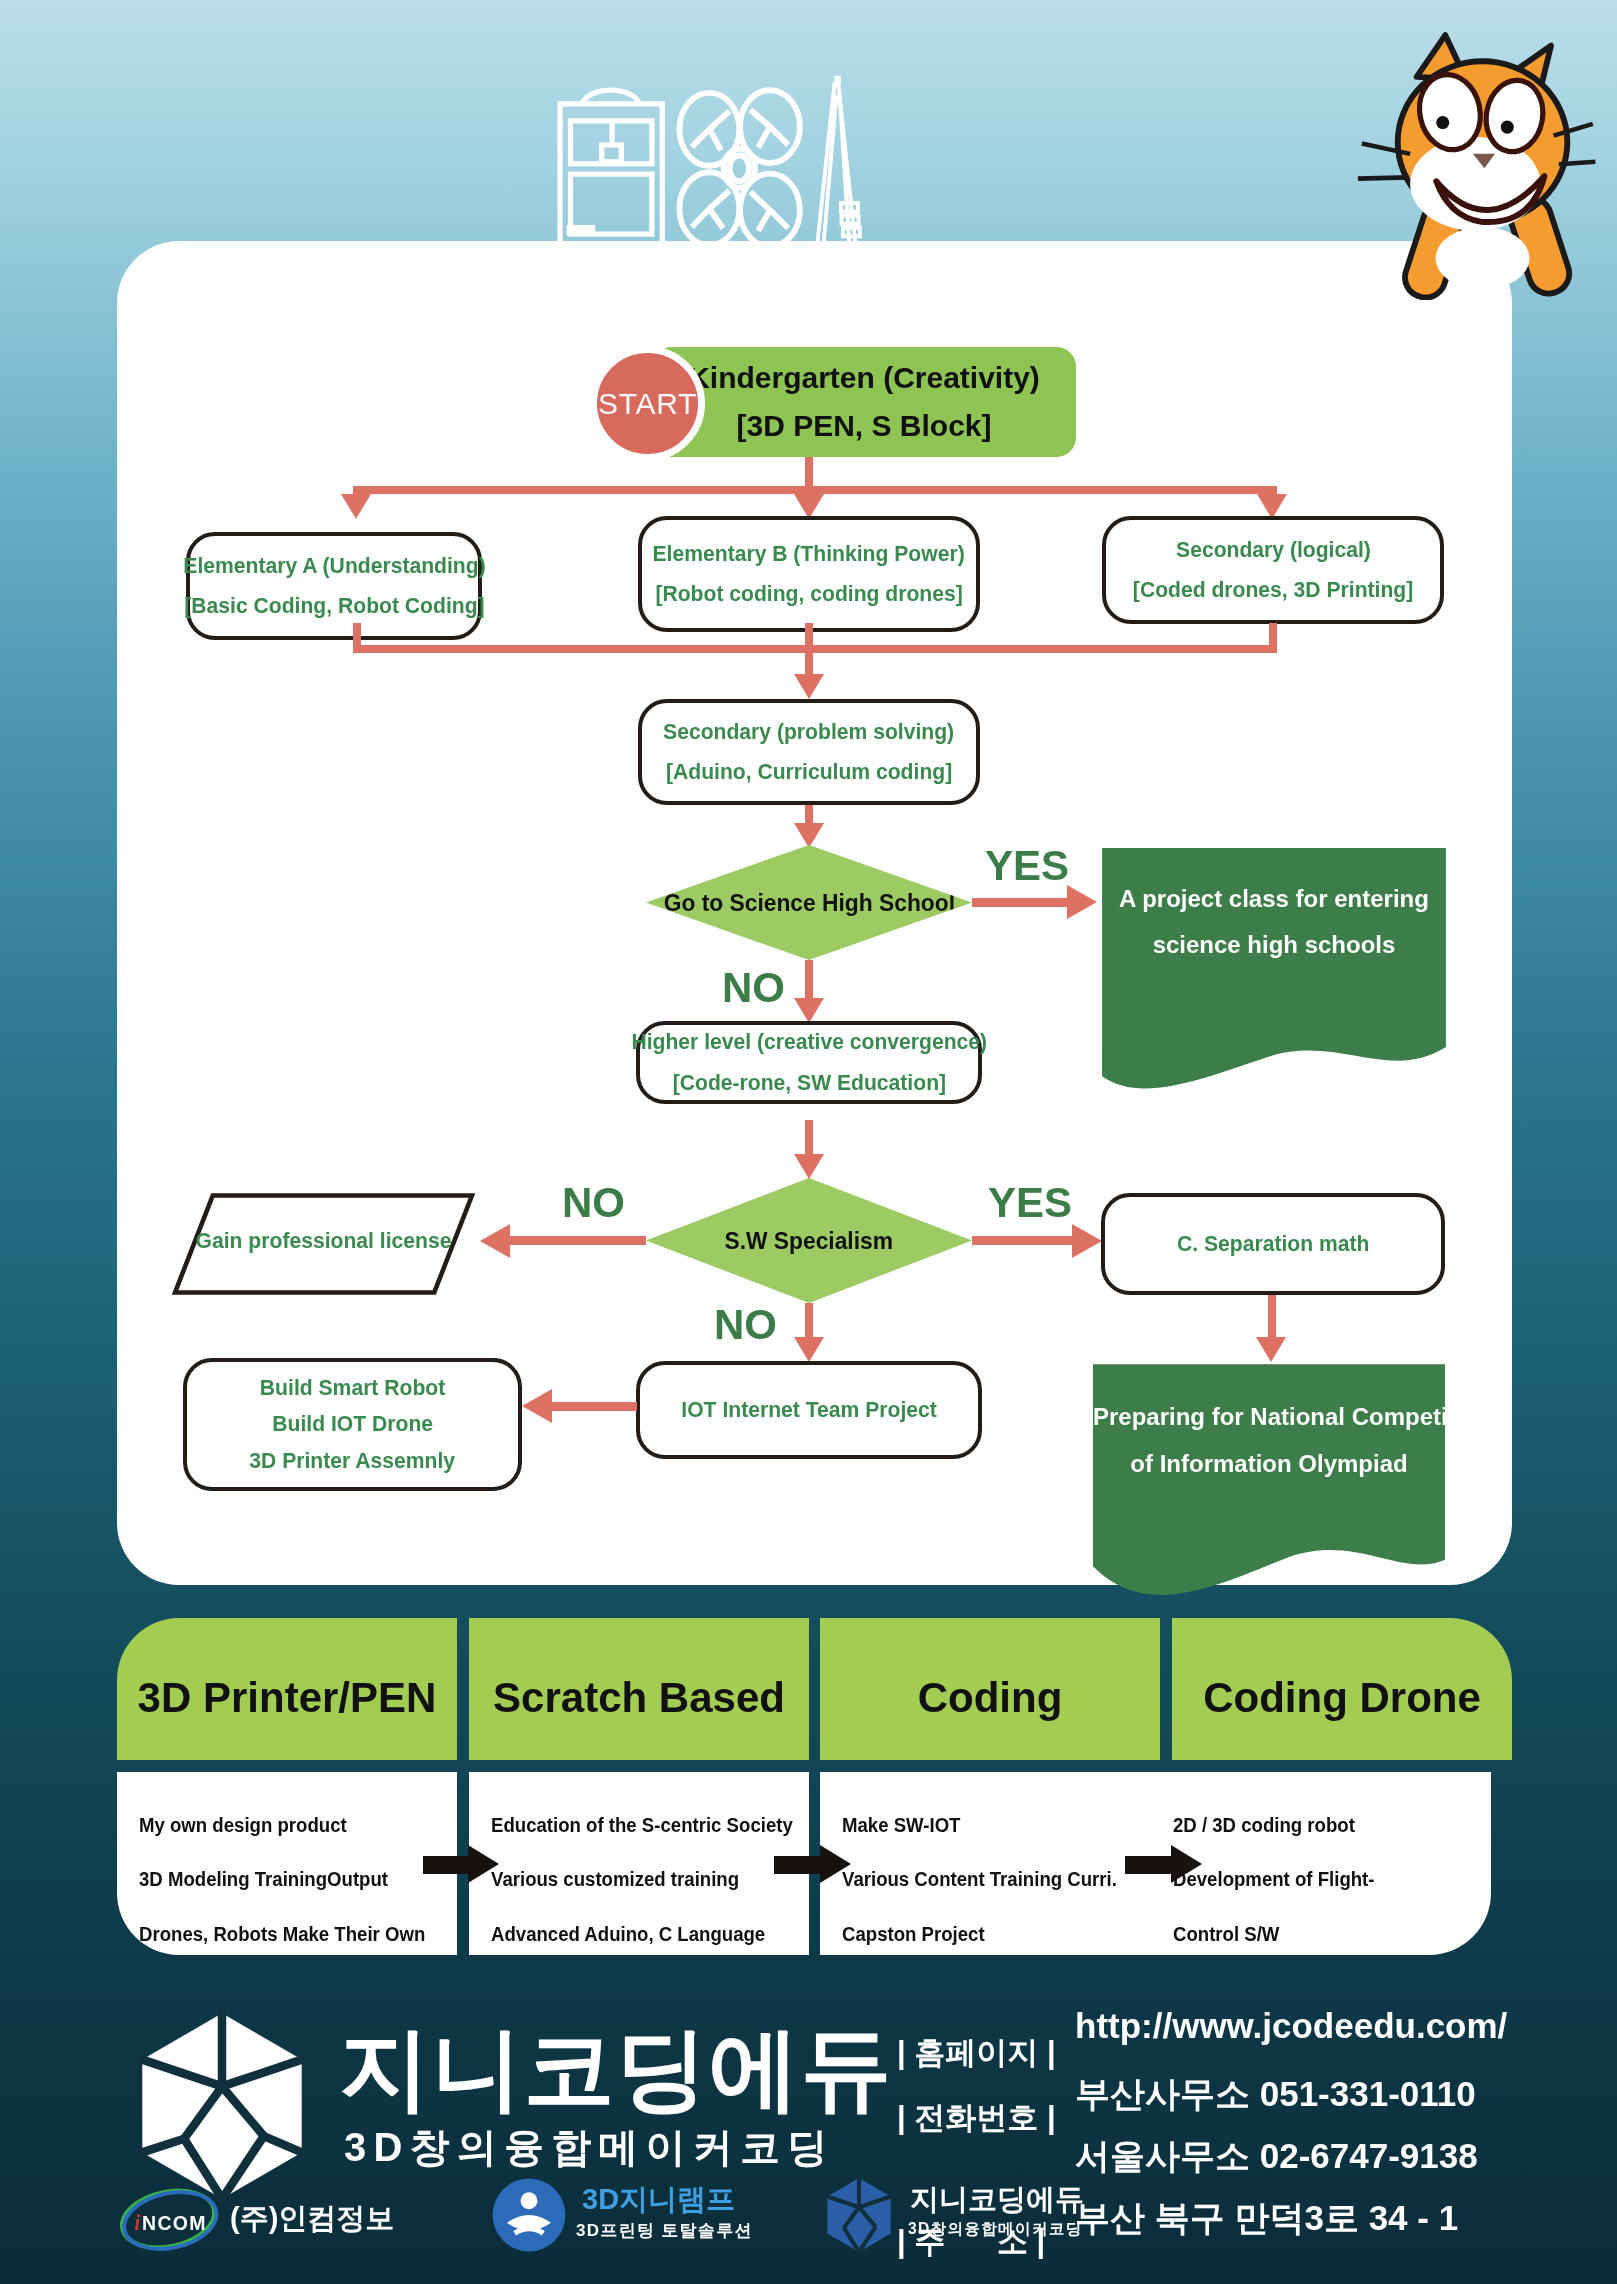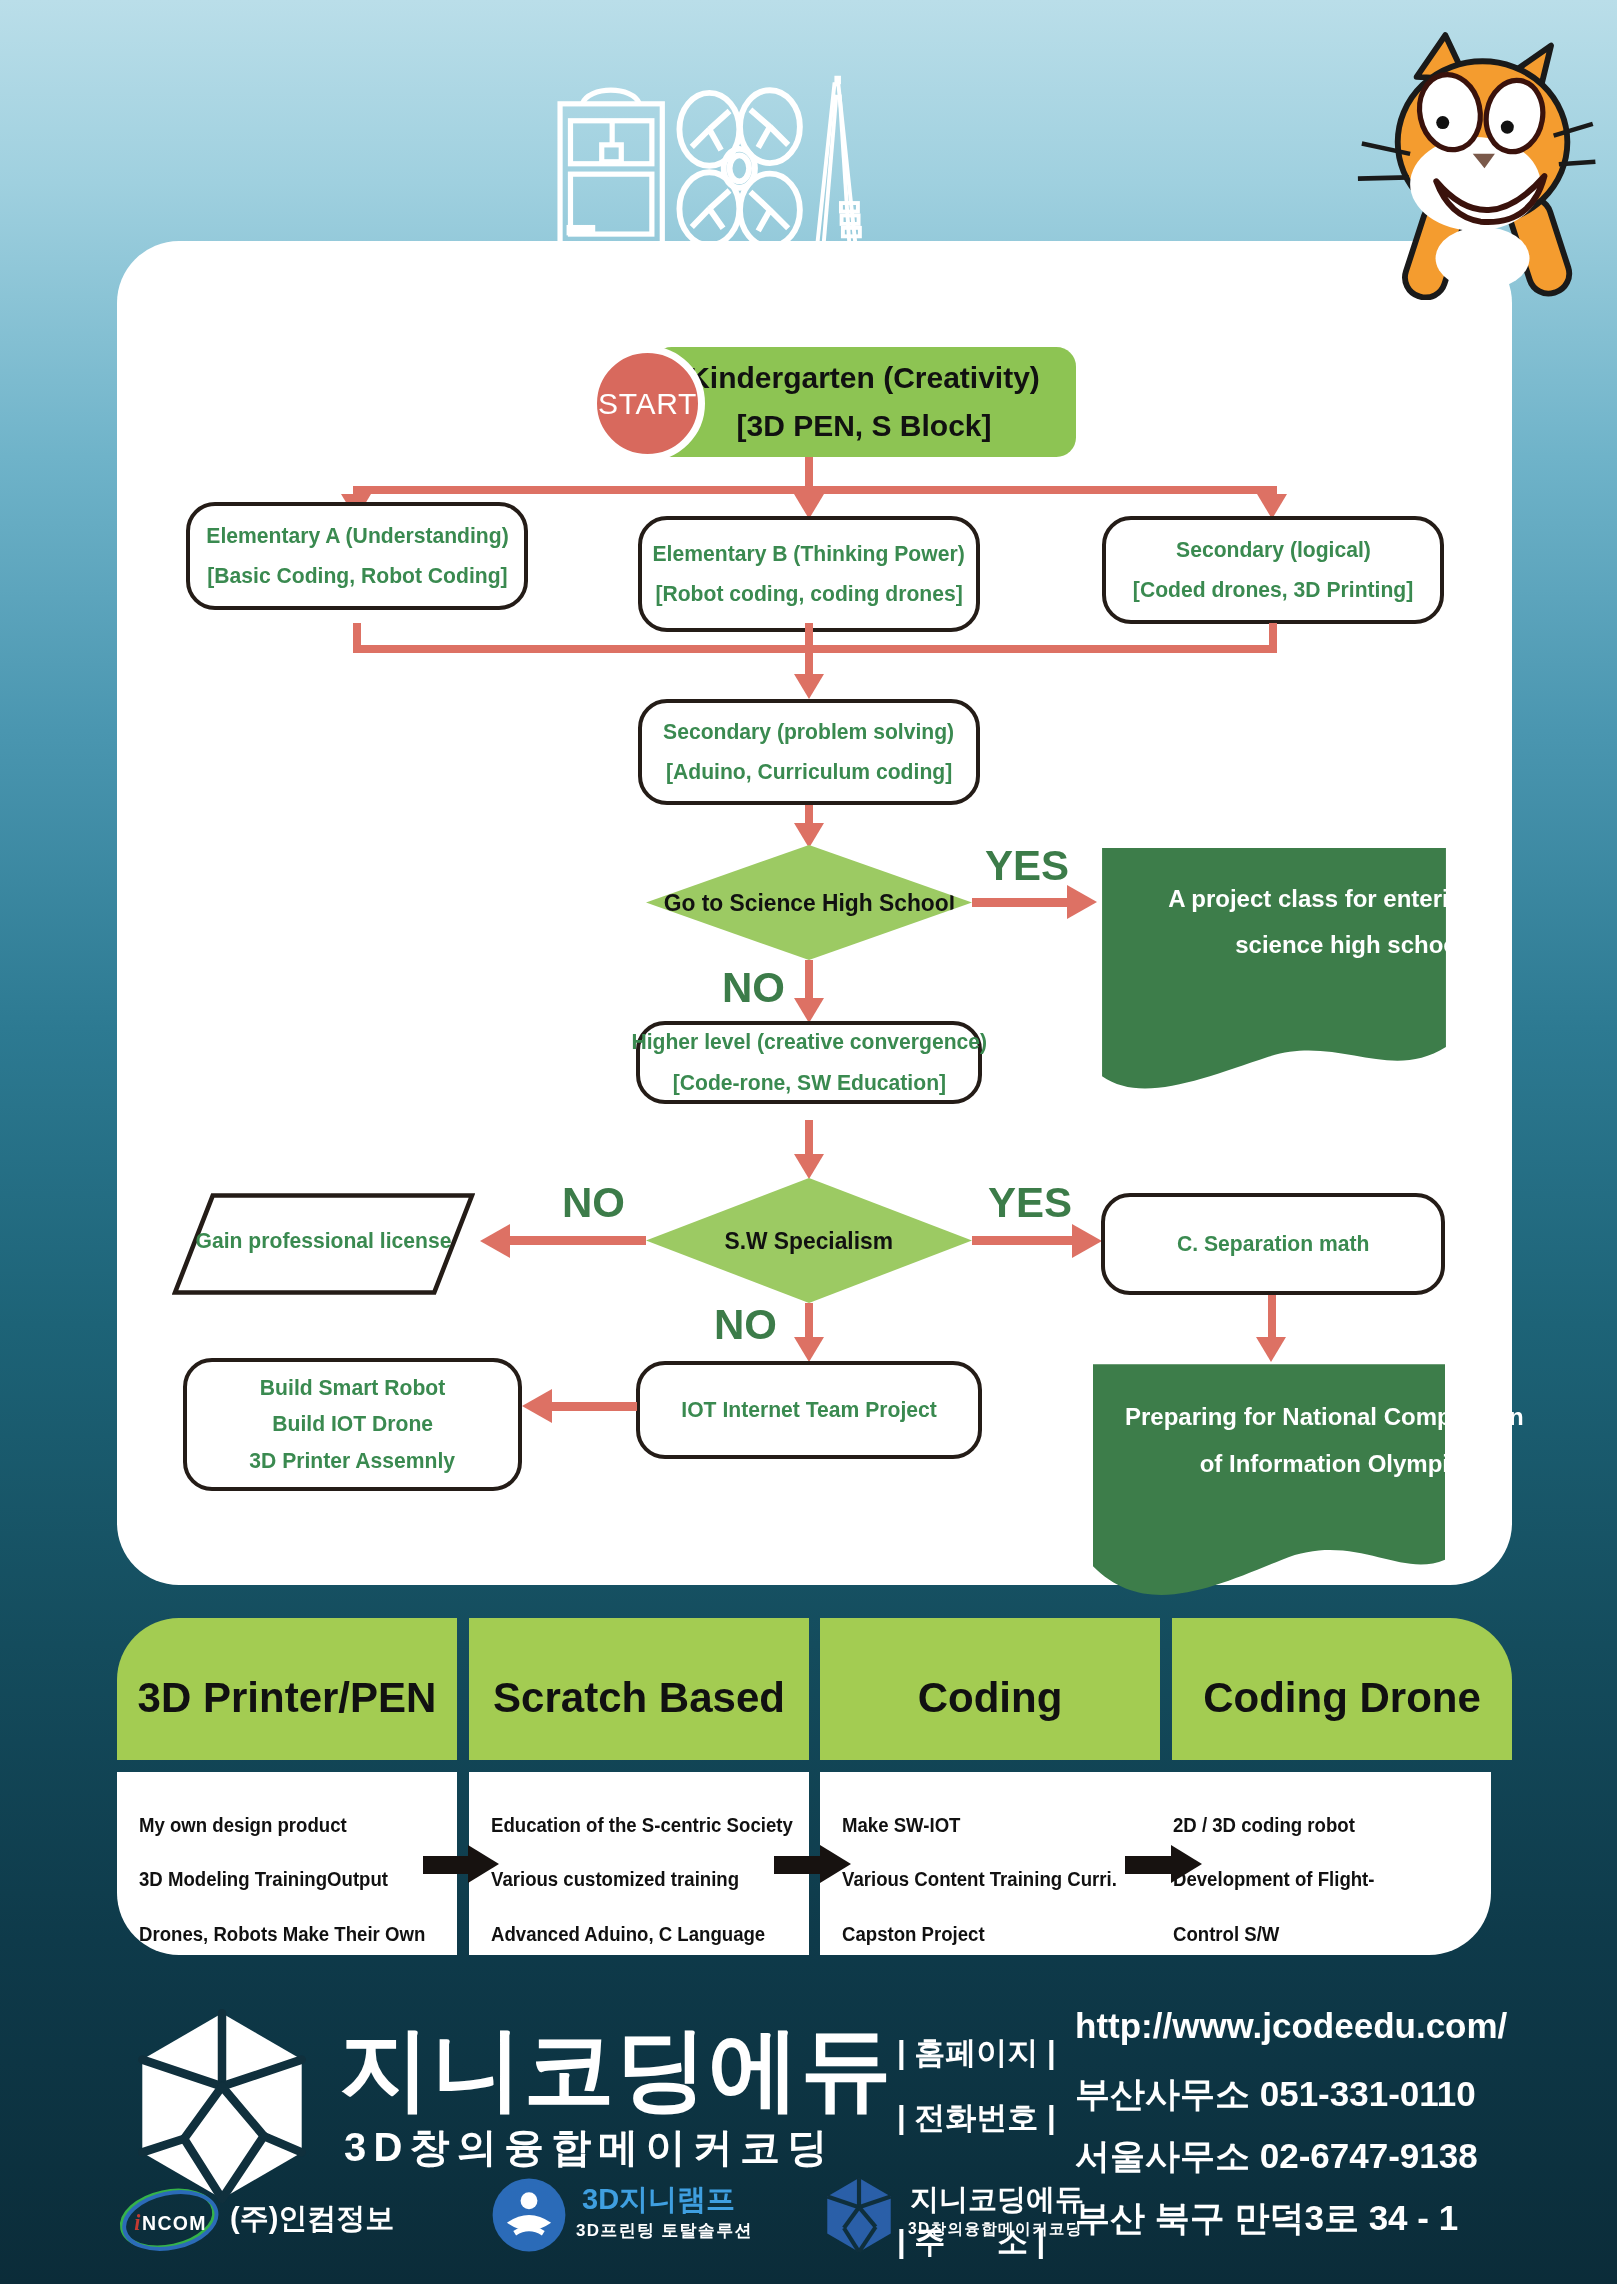--- a/index.html
+++ b/index.html
@@ -17,21 +17,21 @@
   .ribbon .rl{font-size:30px;font-weight:700;color:#111;line-height:1.6;white-space:nowrap;}
   .startc{background:#d8695d;border:7.8px solid #ffffff;border-radius:50%;display:flex;align-items:center;justify-content:center;
           color:#fff;font-size:30px;font-weight:400;letter-spacing:0.7px;box-sizing:border-box;}
   .vline,.hline{background:#dd7164;}
   .head-down{width:0;height:0;border-left:15.6px solid transparent;border-right:15.6px solid transparent;border-top:25px solid #dd7164;}
   .head-left{width:0;height:0;border-top:17px solid transparent;border-bottom:17px solid transparent;border-right:30px solid #dd7164;}
   .head-right{width:0;height:0;border-top:17px solid transparent;border-bottom:17px solid transparent;border-left:30px solid #dd7164;}
   .diamond{background:#9cca63;clip-path:polygon(50% 0,100% 50%,50% 100%,0 50%);display:flex;align-items:center;justify-content:center;}
   .dtext{font-size:24px;font-weight:700;color:#111;white-space:nowrap;transform:scaleX(.95);}
   .yn{font-size:42px;font-weight:700;color:#3c7c49;}
-  .flagtext{width:100%;text-align:right;color:#fff;font-size:24px;font-weight:700;white-space:nowrap;padding-left:32px;}
+  .flagtext{width:100%;text-align:center;color:#fff;font-size:24px;font-weight:700;white-space:nowrap;}
   
   .colhead{background:#a3cc52;display:flex;align-items:center;justify-content:center;}
   .colhead .ct{font-size:42px;font-weight:700;color:#111;margin-top:17px;}
   .colbody{background:#ffffff;box-sizing:border-box;padding:26px 4px 0 22px;}
   .colbody .ci{font-size:20px;font-weight:600;color:#111;line-height:2.72;white-space:nowrap;transform:scaleX(.93);transform-origin:left center;}
   .barrow-body{background:#171210;height:18px;width:46px;}
   .barrow-head{width:0;height:0;border-top:19.6px solid transparent;border-bottom:19.6px solid transparent;border-left:31px solid #171210;}
   .brand{font-size:91px;font-weight:800;color:#fff;white-space:nowrap;letter-spacing:1.3px;}
   .tagline{font-size:40px;font-weight:700;color:#fff;letter-spacing:7.2px;white-space:nowrap;}
   .contact-label{font-size:31px;font-weight:700;color:#fff;white-space:pre;margin-top:22px;}
@@ -115,21 +115,21 @@
     <div class="rl">[3D PEN, S Block]</div>
   </div>
   <div class="abs startc" style="left:590px;top:346px;width:115px;height:115px;z-index:2">START</div>
 
   <div class="abs vline" style="left:805px;top:455px;width:7.8px;height:33px"></div>
   <div class="abs hline" style="left:353px;top:486px;width:924px;height:7.8px"></div>
   <div class="abs head-down" style="left:341px;top:494px"></div>
   <div class="abs head-down" style="left:794px;top:494px"></div>
   <div class="abs head-down" style="left:1257px;top:494px"></div>
 
-  <div class="abs fbox" style="left:186px;top:502px;width:342px;height:108px">
+  <div class="abs fbox" style="left:186px;top:532px;width:296px;height:108px">
     <div class="bl">Elementary A (Understanding)</div>
     <div class="bl">[Basic Coding, Robot Coding]</div>
   </div>
   <div class="abs fbox" style="left:638px;top:516px;width:342px;height:116px">
     <div class="bl">Elementary B (Thinking Power)</div>
     <div class="bl">[Robot coding, coding drones]</div>
   </div>
   <div class="abs fbox" style="left:1102px;top:516px;width:342px;height:108px">
     <div class="bl">Secondary (logical)</div>
     <div class="bl">[Coded drones, 3D Printing]</div>

